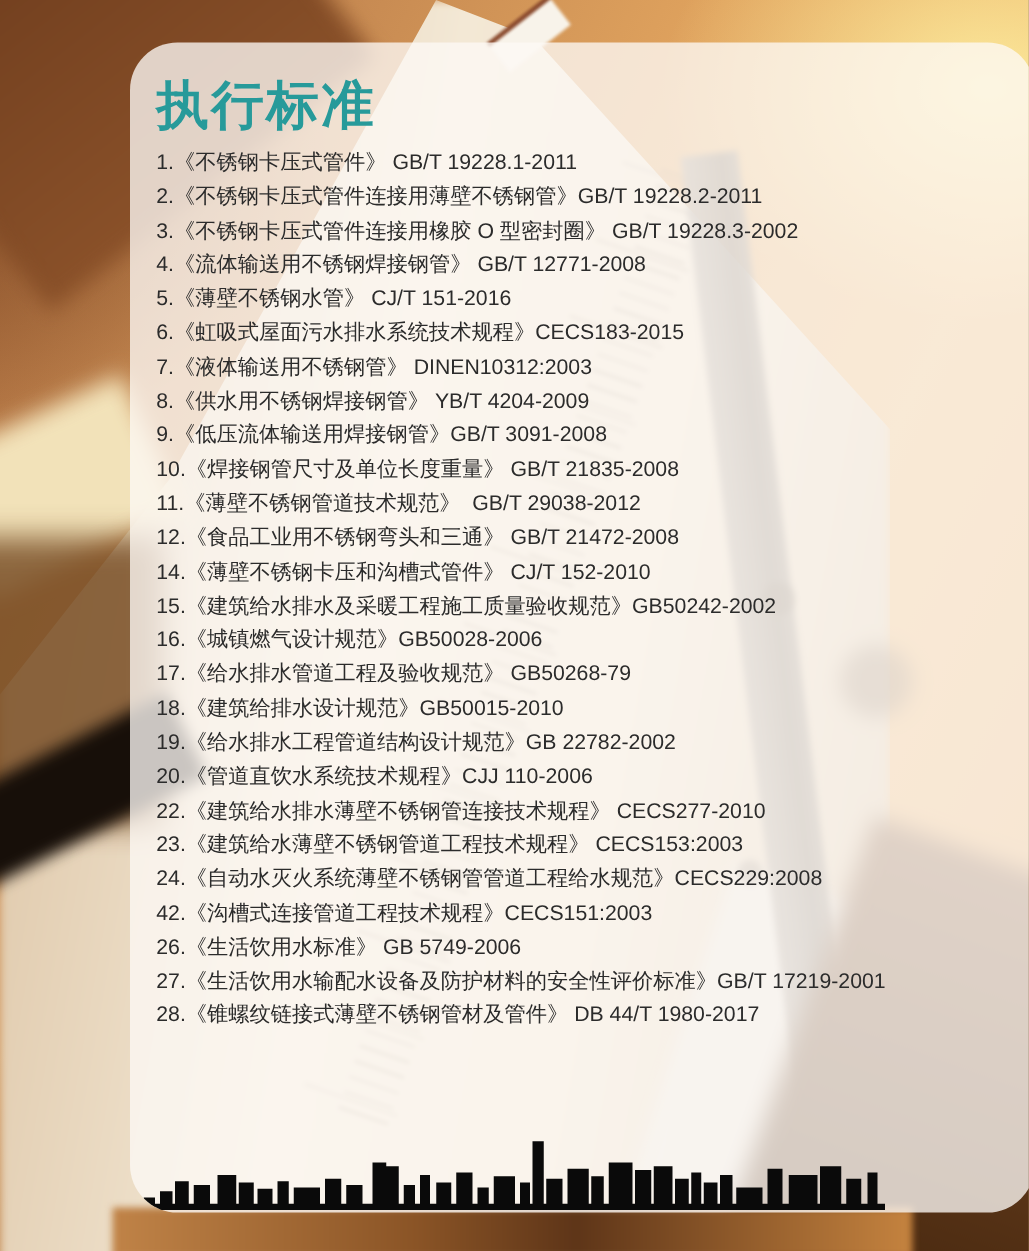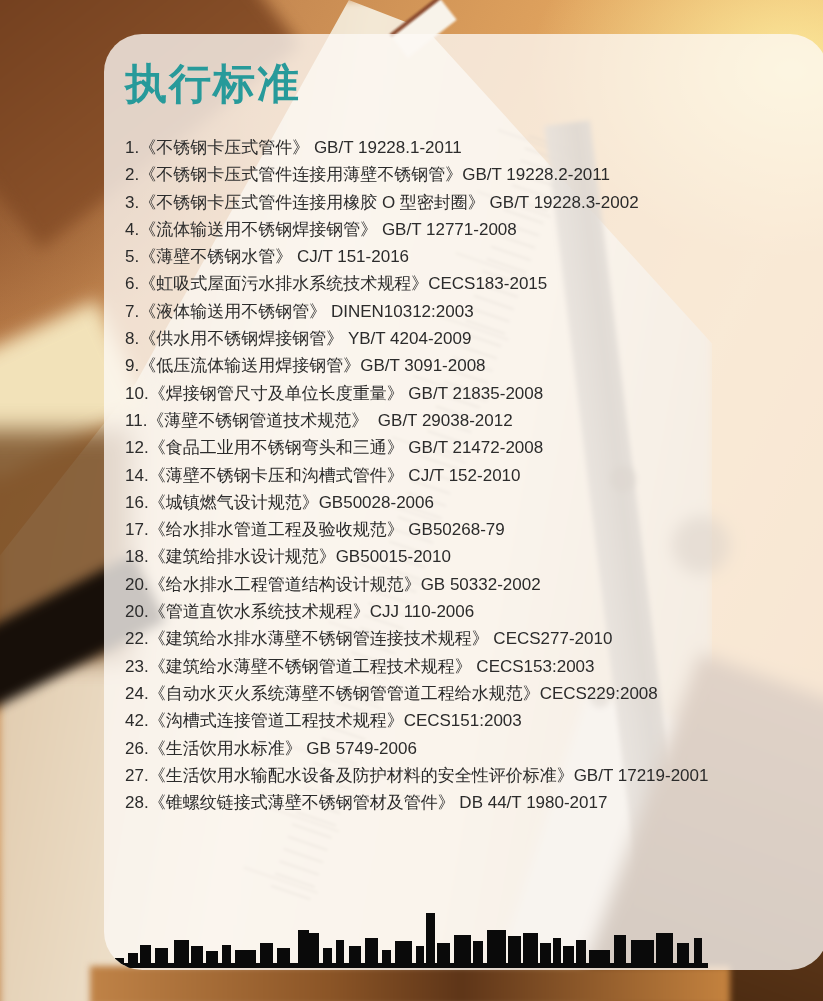--- a/index.html
+++ b/index.html
@@ -57,21 +57,21 @@
   .card{
     position:absolute;left:104px;top:34px;width:724px;height:936px;
     border-radius:38px;background:rgba(253,248,245,.78);
     overflow:hidden;
   }
   .card-content{position:relative;padding:26px 18px 0 21px;}
   .page-title{
     margin:0;font-size:42px;line-height:48px;font-weight:bold;
     letter-spacing:2px;color:#279a9a;
   }
-  .std-list{margin-top:26px;}
+  .std-list{margin-top:8px;}
   .std-item{
     font-size:17px;line-height:27.3px;color:#2b2b2b;
     white-space:pre;font-weight:500;
   }
   .skyline{position:absolute;left:0;bottom:0;width:620px;height:78px;display:block;}
 </style>
 </head>
 <body>
 
 <div class="stage">
@@ -105,24 +105,25 @@
           <div class="std-item">4.《流体输送用不锈钢焊接钢管》 GB/T 12771-2008</div>
           <div class="std-item">5.《薄壁不锈钢水管》 CJ/T 151-2016</div>
           <div class="std-item">6.《虹吸式屋面污水排水系统技术规程》CECS183-2015</div>
           <div class="std-item">7.《液体输送用不锈钢管》 DINEN10312:2003</div>
           <div class="std-item">8.《供水用不锈钢焊接钢管》 YB/T 4204-2009</div>
           <div class="std-item">9.《低压流体输送用焊接钢管》GB/T 3091-2008</div>
           <div class="std-item">10.《焊接钢管尺寸及单位长度重量》 GB/T 21835-2008</div>
           <div class="std-item">11.《薄壁不锈钢管道技术规范》  GB/T 29038-2012</div>
           <div class="std-item">12.《食品工业用不锈钢弯头和三通》 GB/T 21472-2008</div>
           <div class="std-item">14.《薄壁不锈钢卡压和沟槽式管件》 CJ/T 152-2010</div>
+          <div class="std-item">15.《建筑给水排水及采暖工程施工质量验收规范》GB50242-2002</div>
           <div class="std-item">16.《城镇燃气设计规范》GB50028-2006</div>
           <div class="std-item">17.《给水排水管道工程及验收规范》 GB50268-79</div>
           <div class="std-item">18.《建筑给排水设计规范》GB50015-2010</div>
-          <div class="std-item">20.《给水排水工程管道结构设计规范》GB 50332-2002</div>
+          <div class="std-item">19.《给水排水工程管道结构设计规范》GB 22782-2002</div>
           <div class="std-item">20.《管道直饮水系统技术规程》CJJ 110-2006</div>
           <div class="std-item">22.《建筑给水排水薄壁不锈钢管连接技术规程》 CECS277-2010</div>
           <div class="std-item">23.《建筑给水薄壁不锈钢管道工程技术规程》 CECS153:2003</div>
           <div class="std-item">24.《自动水灭火系统薄壁不锈钢管管道工程给水规范》CECS229:2008</div>
           <div class="std-item">42.《沟槽式连接管道工程技术规程》CECS151:2003</div>
           <div class="std-item">26.《生活饮用水标准》 GB 5749-2006</div>
           <div class="std-item">27.《生活饮用水输配水设备及防护材料的安全性评价标准》GB/T 17219-2001</div>
           <div class="std-item">28.《锥螺纹链接式薄壁不锈钢管材及管件》 DB 44/T 1980-2017</div>
         </div>
     </div>

